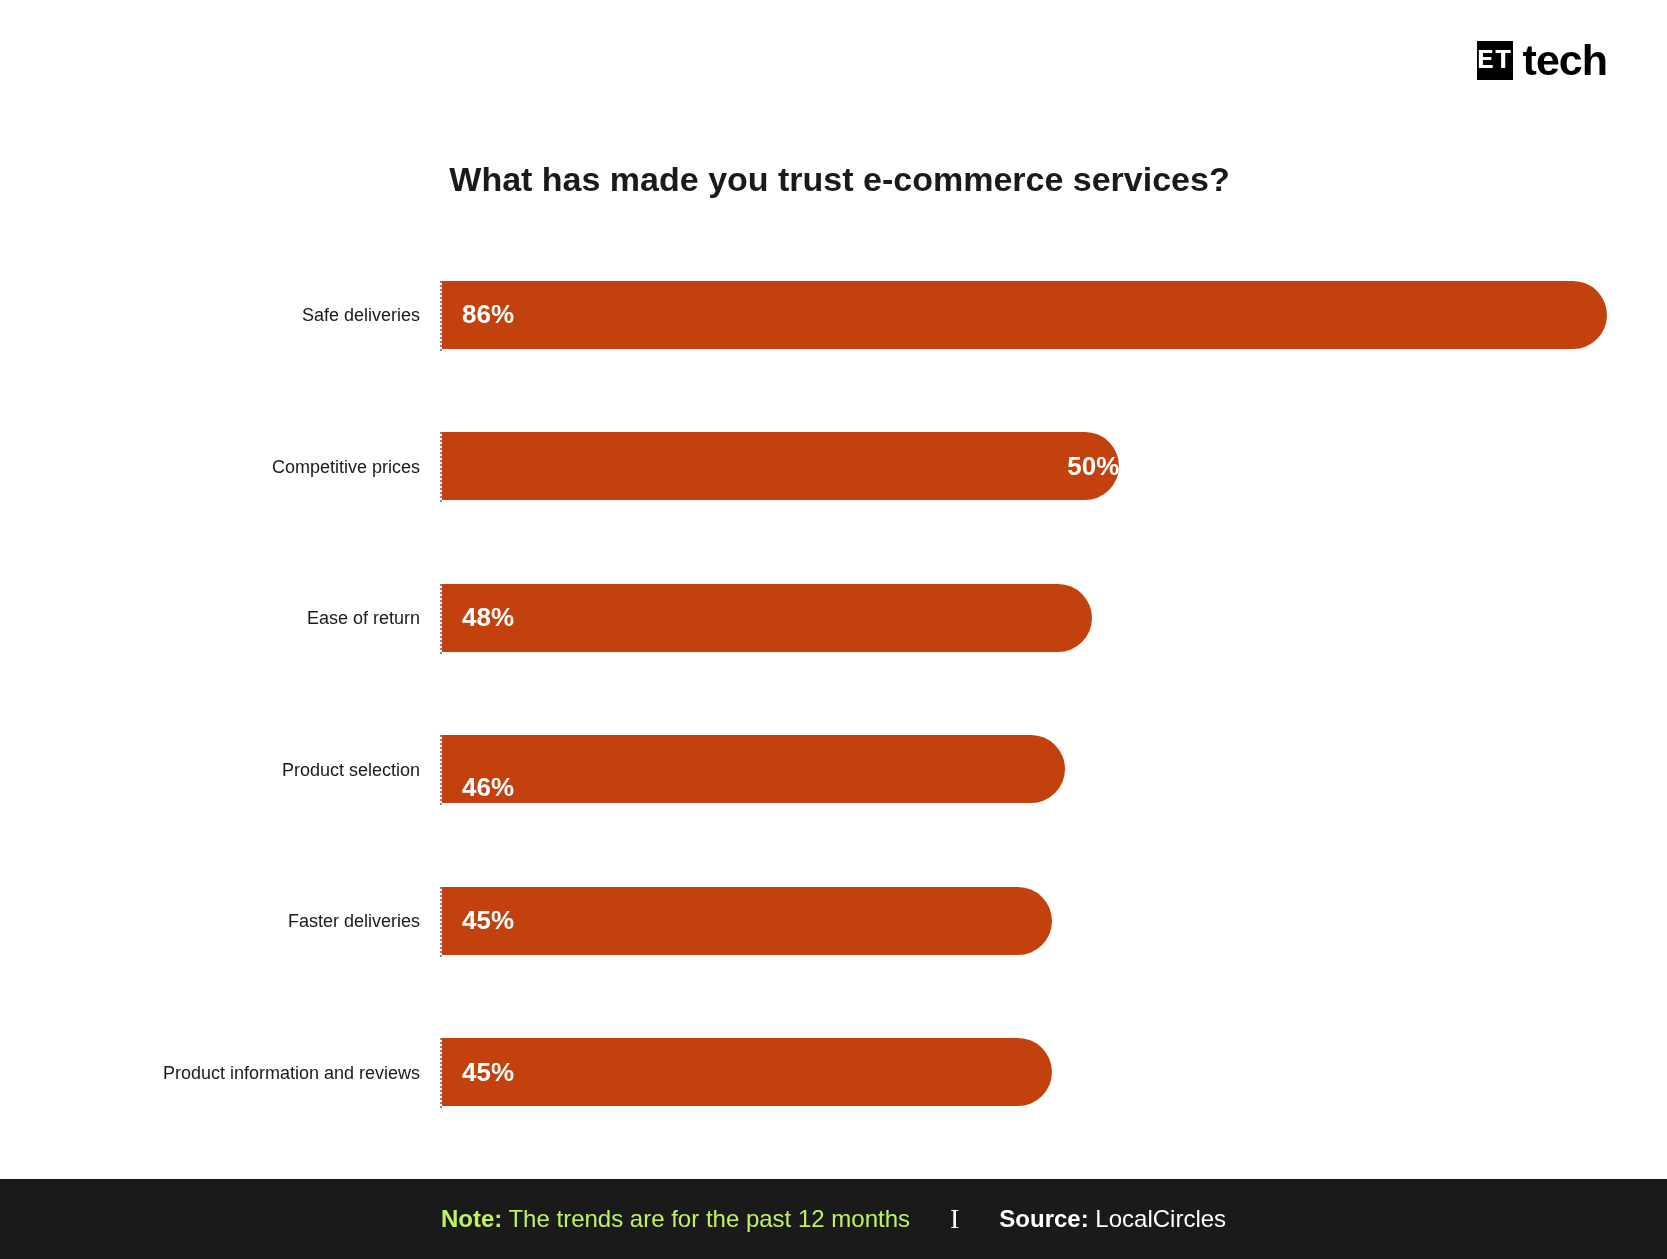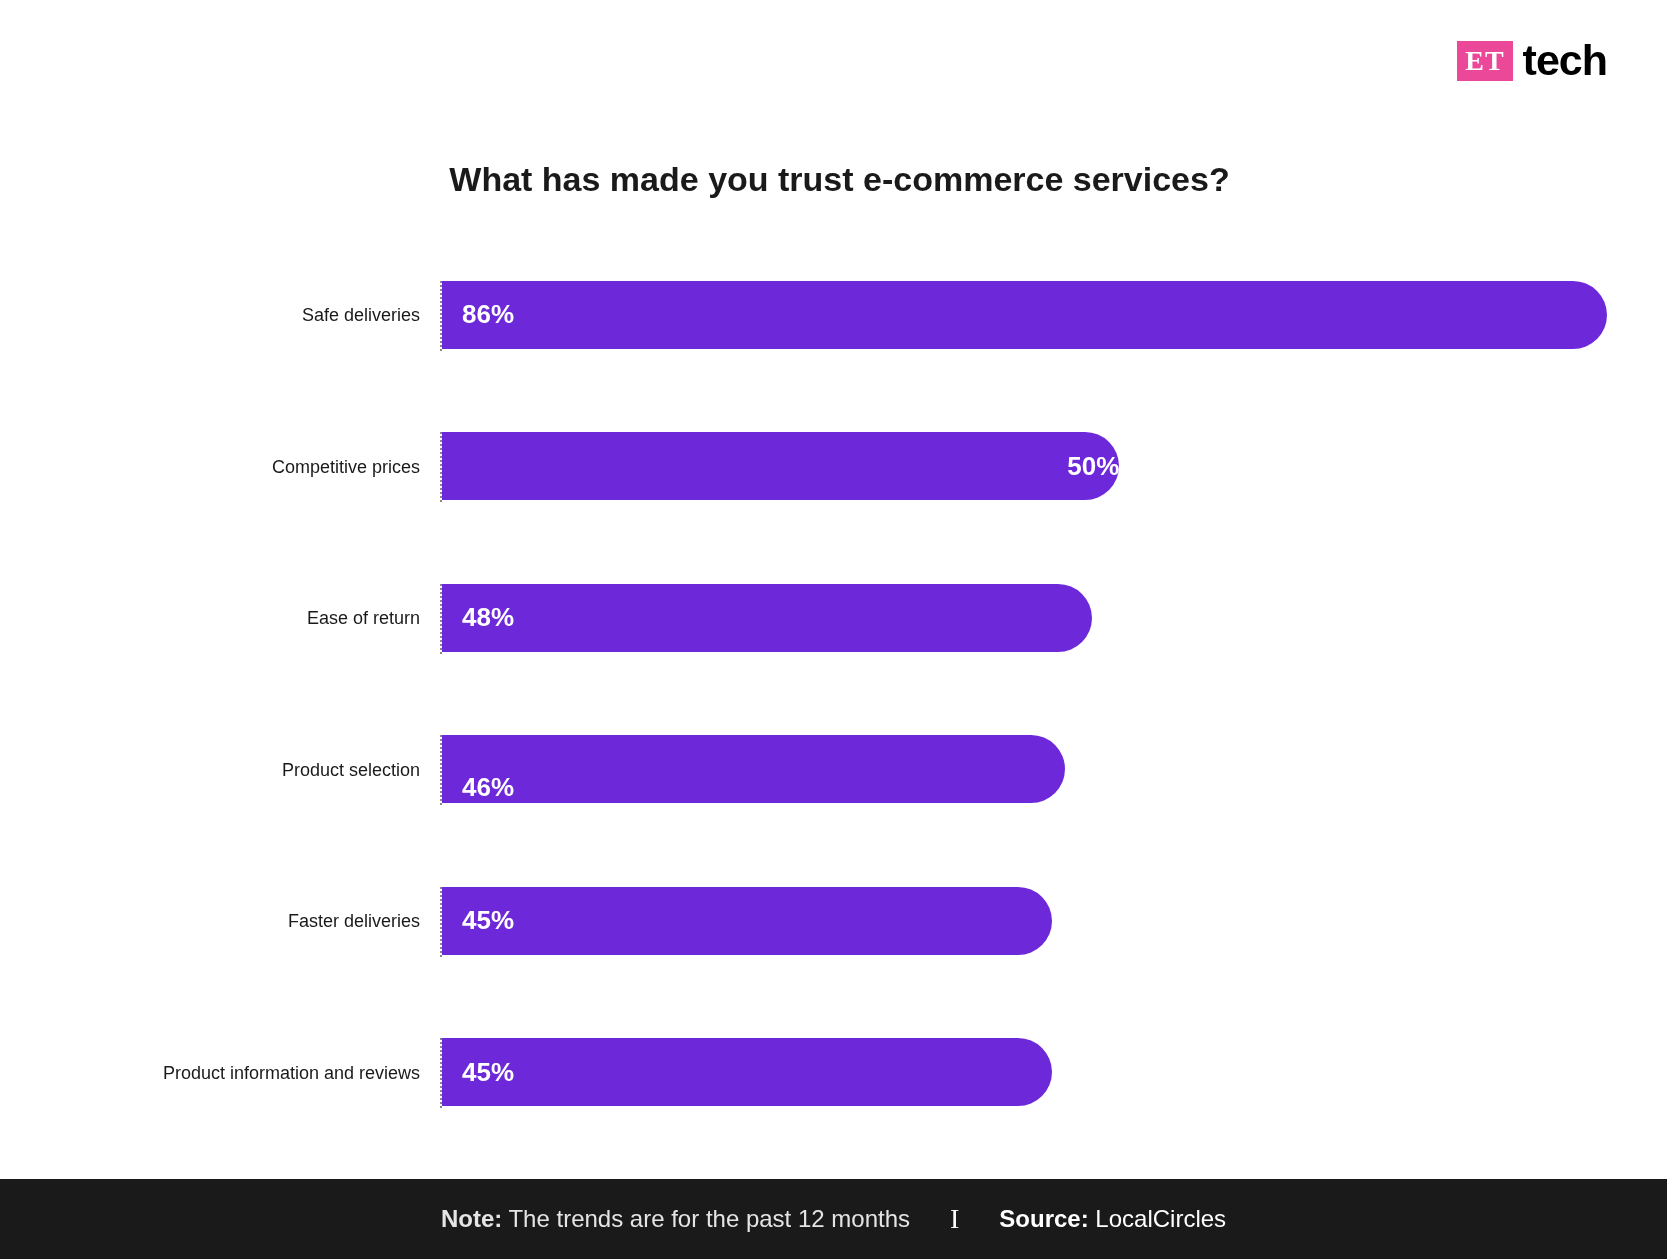--- a/index.html
+++ b/index.html
@@ -17,26 +17,26 @@
     .logo-area {
       position: absolute;
       top: 36px;
       right: 60px;
       display: flex;
       align-items: center;
       gap: 10px;
     }
 
     .et-box {
-      background: #ec4899;
+      background: #000000;
       color: #ffffff;
       font-weight: 900;
       font-size: 28px;
-      padding: 4px 8px;
-      font-family: Liberation Serif, serif;
+      padding: 4px 0;
+      font-family: Liberation Mono, monospace;
       letter-spacing: 1px;
     }
 
     .tech-text {
       font-size: 43px;
       font-weight: 900;
       color: #000000;
       font-family: Arial, sans-serif;
       letter-spacing: -1px;
     }
@@ -84,21 +84,21 @@
 
     .bar-area {
       flex: 1;
       position: relative;
       height: 70px;
       border-left: 2px dotted #888;
     }
 
     .bar {
       height: 68px;
-      background: #6d28d9;
+      background: #c2410c;
       border-radius: 0 34px 34px 0;
       display: flex;
       align-items: center;
       padding-left: 20px;
       position: relative;
     }
 
     .bar-label {
       color: #ffffff;
       font-size: 26px;
@@ -114,21 +114,21 @@
       right: 0;
       height: 80px;
       background: #1a1a1a;
       display: flex;
       align-items: center;
       justify-content: center;
       gap: 40px;
     }
 
     .footer-note {
-      color: #e5e5e5;
+      color: #bef264;
       font-size: 24px;
       font-family: Arial, sans-serif;
     }
 
     .footer-note strong {
       font-weight: 900;
     }
 
     .footer-divider {
       color: #ffffff;

